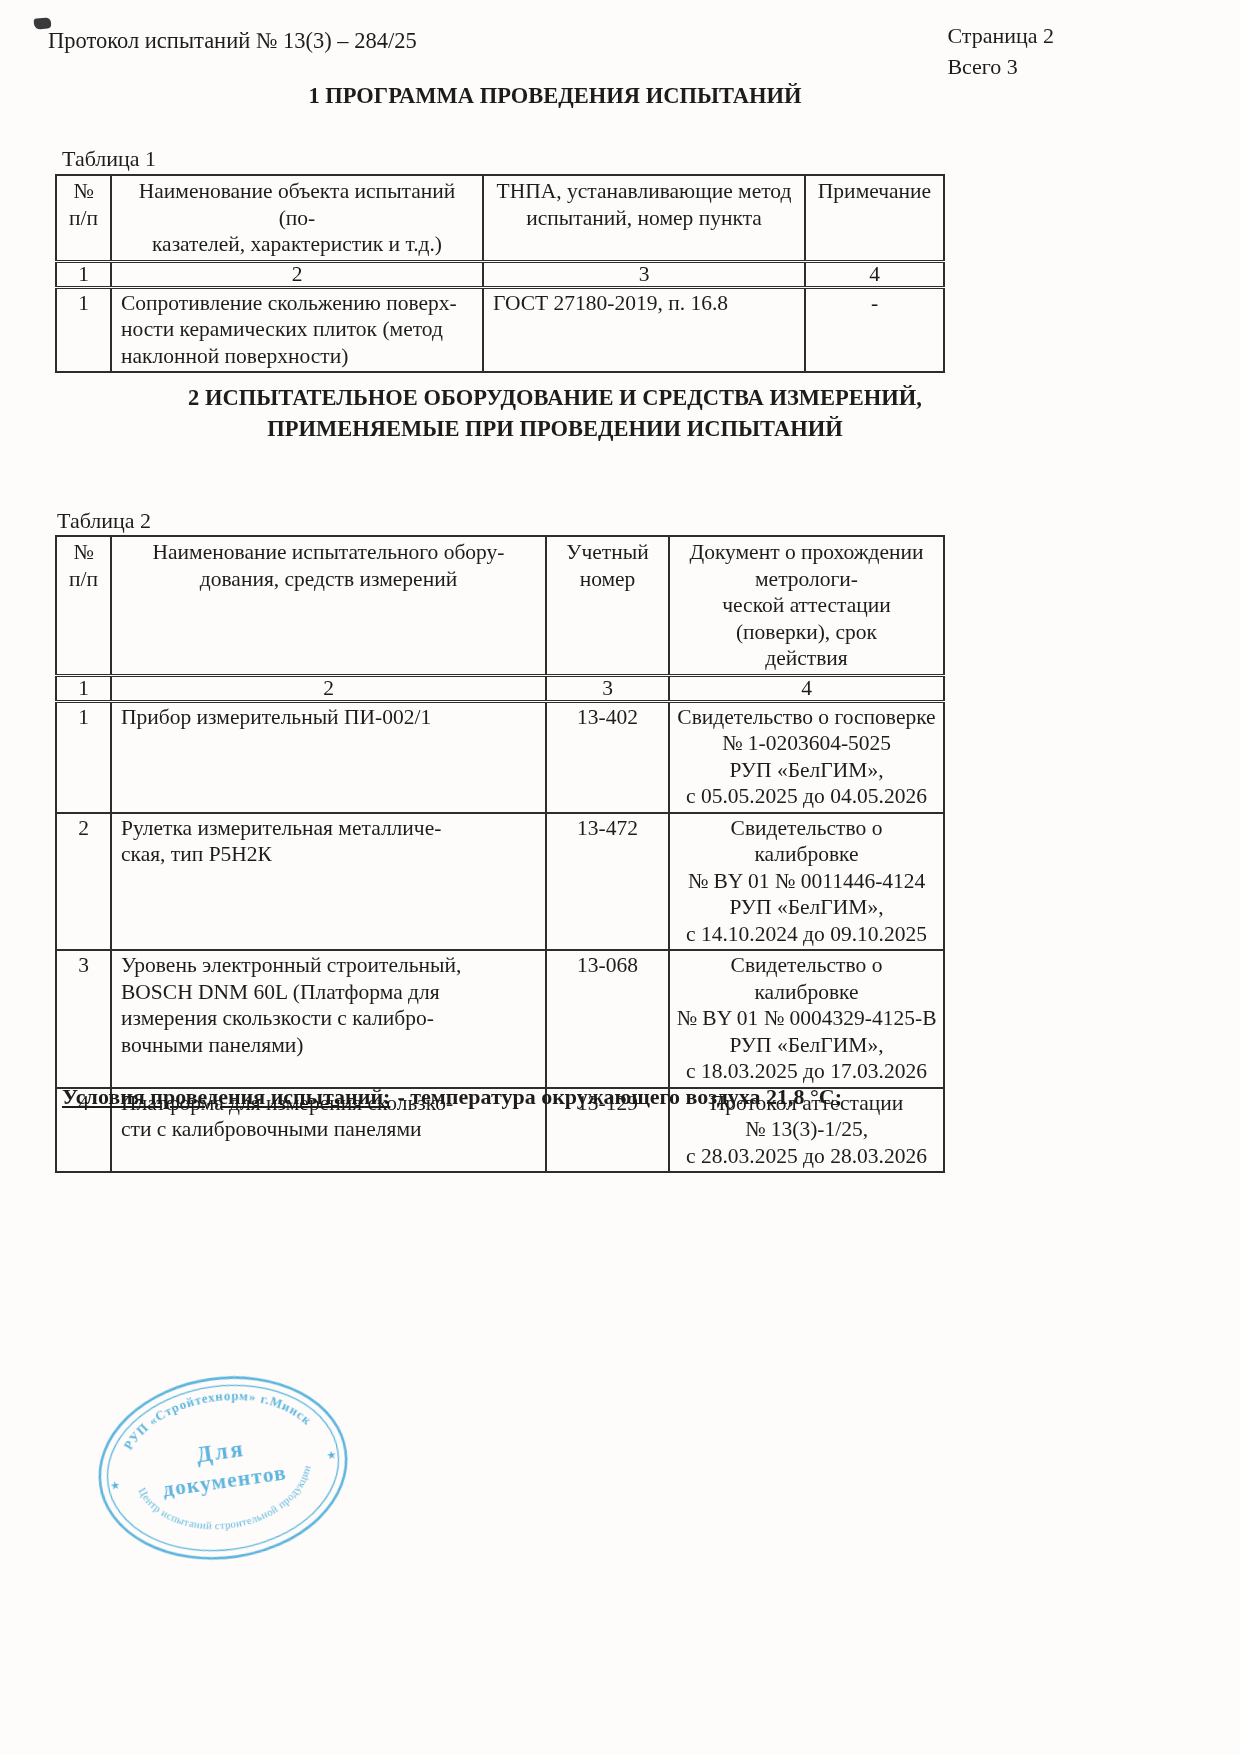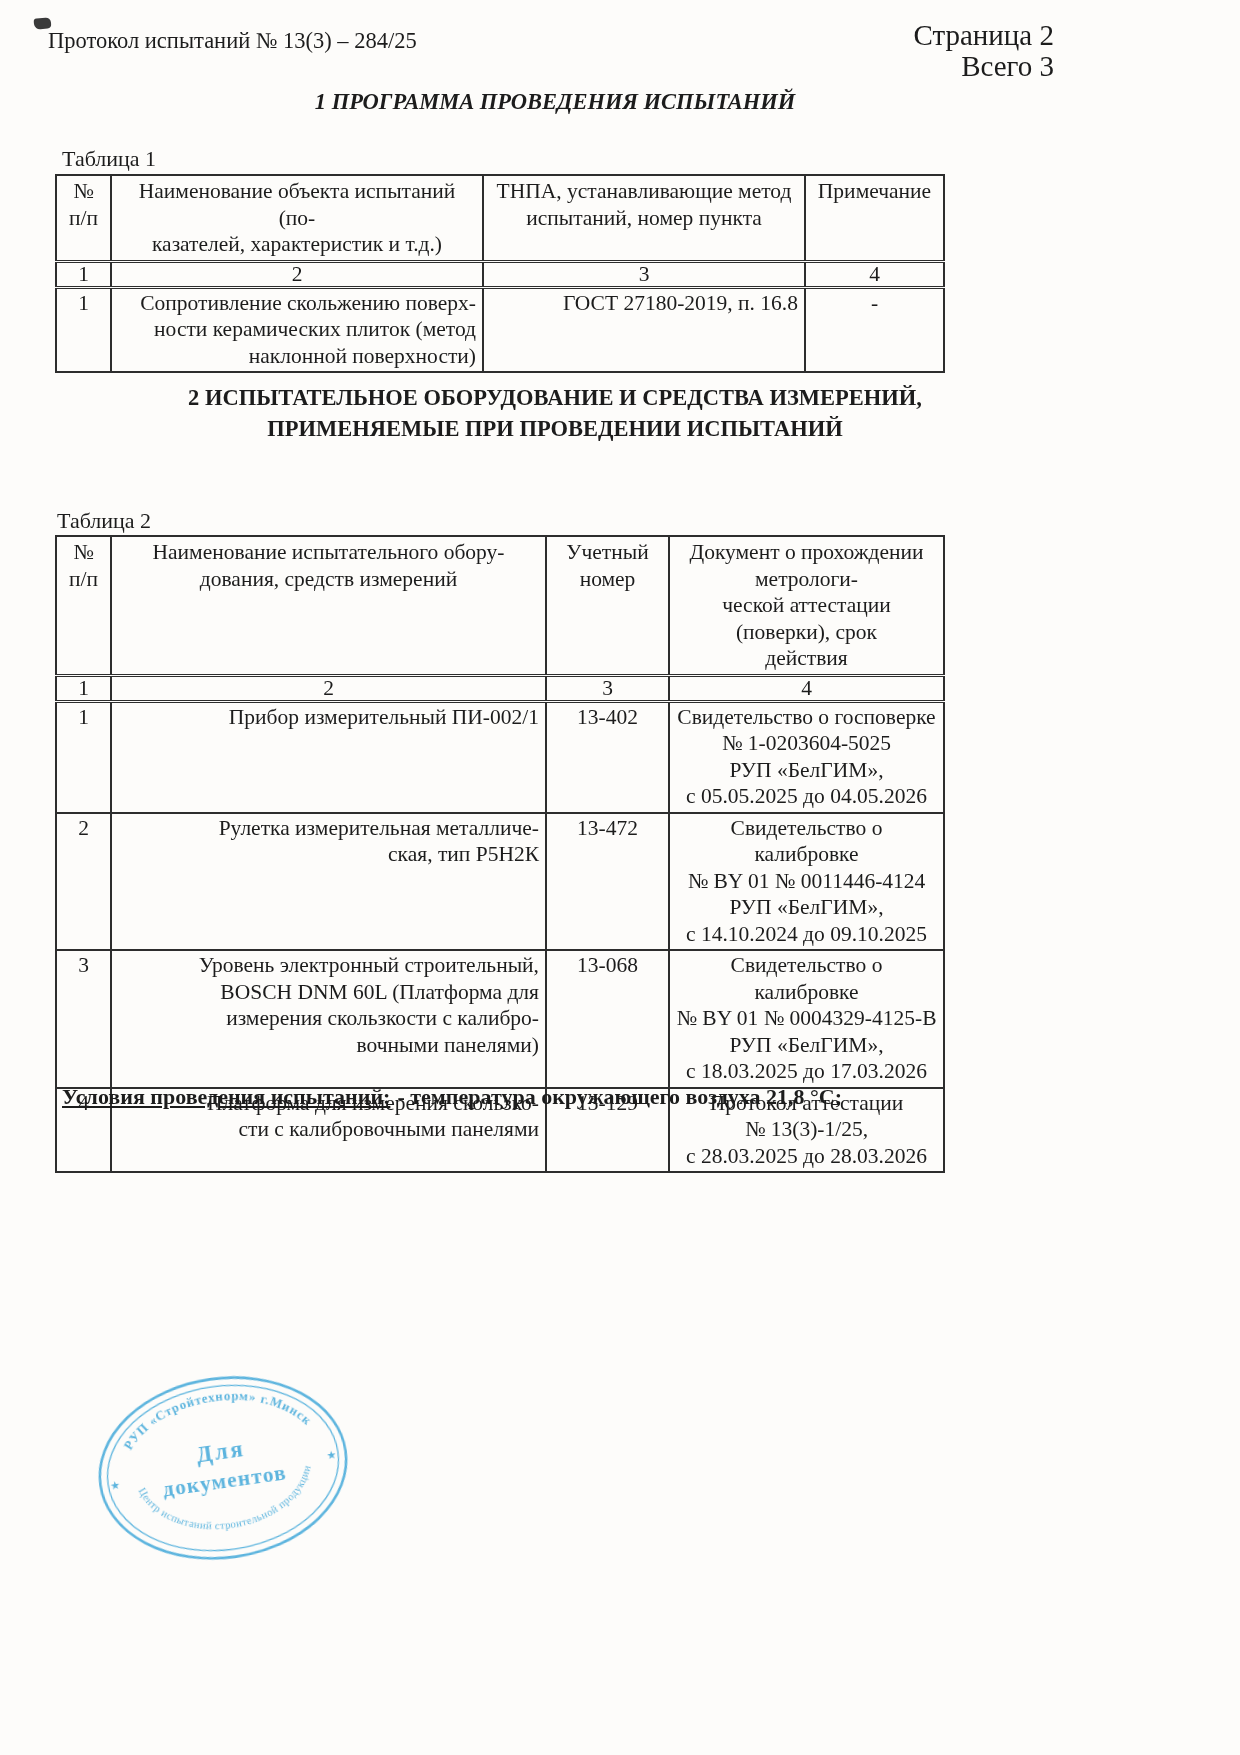--- a/index.html
+++ b/index.html
@@ -11,27 +11,27 @@
     font-family:"Liberation Serif", serif;
     color:#1c1c1c;
     overflow:hidden;
     padding-left:28px;
   }
   .speck {
     position:absolute; left:34px; top:18px; width:17px; height:11px;
     background:#3a3a3a; border-radius:3px 5px 4px 6px; transform:rotate(-6deg);
   }
   .hdr-left { position:absolute; top:24px; left:48px; font-size:22.5px; line-height:33px; }
-  .hdr-right { position:absolute; top:20px; right:186px; text-align:right; font-size:29px; line-height:31px; }
+  .hdr-right { position:absolute; top:20px; right:186px; font-size:22px; line-height:31px; }
 
   .s-title {
     position:absolute; left:55px; width:1000px; text-align:center;
     font-weight:bold; font-size:22.5px; line-height:31px; white-space:pre-line;
   }
-  .s1 { top:86px;font-style:italic; }
+  .s1 { top:80px; }
   .s2 { top:382px; }
 
   .tbl-caption { position:absolute; font-size:22px; }
   .cap1 { top:146px; left:62px;text-align:right; }
   .cap2 { top:508px; left:57px; }
 
   table {
     position:absolute; left:55px; width:888px;
     border-collapse:collapse; table-layout:fixed;
     font-size:21.5px;
@@ -44,21 +44,21 @@
     white-space:pre-line;
     line-height:26.5px;
     padding:1px 6px 2px 6px;
   }
   tr.hdr td { text-align:center; padding-top:2px; }
   tr.num td {
     text-align:center; height:26px; line-height:23px; padding:0;
     border-top:3px double #2d2d2d; border-bottom:3px double #2d2d2d;
   }
   td.ctr { text-align:center; }
-  td.lft { text-align:right; padding-left:9px; }
+  td.lft { text-align:left; padding-left:9px; }
 
   .cond { position:absolute; font-size:22px; line-height:30px; }
   .cond1 { top:1082px; left:62px;font-weight:bold; }
   .cond1 .lbl { text-decoration:underline; }
   .cond1 .val { margin-left:7px; }
   .cond2 { top:1113px; left:420px; }
 
   .stamp {
     position:absolute; top:1374px; left:95px; width:256px; height:188px;
     transform:rotate(-8deg);

